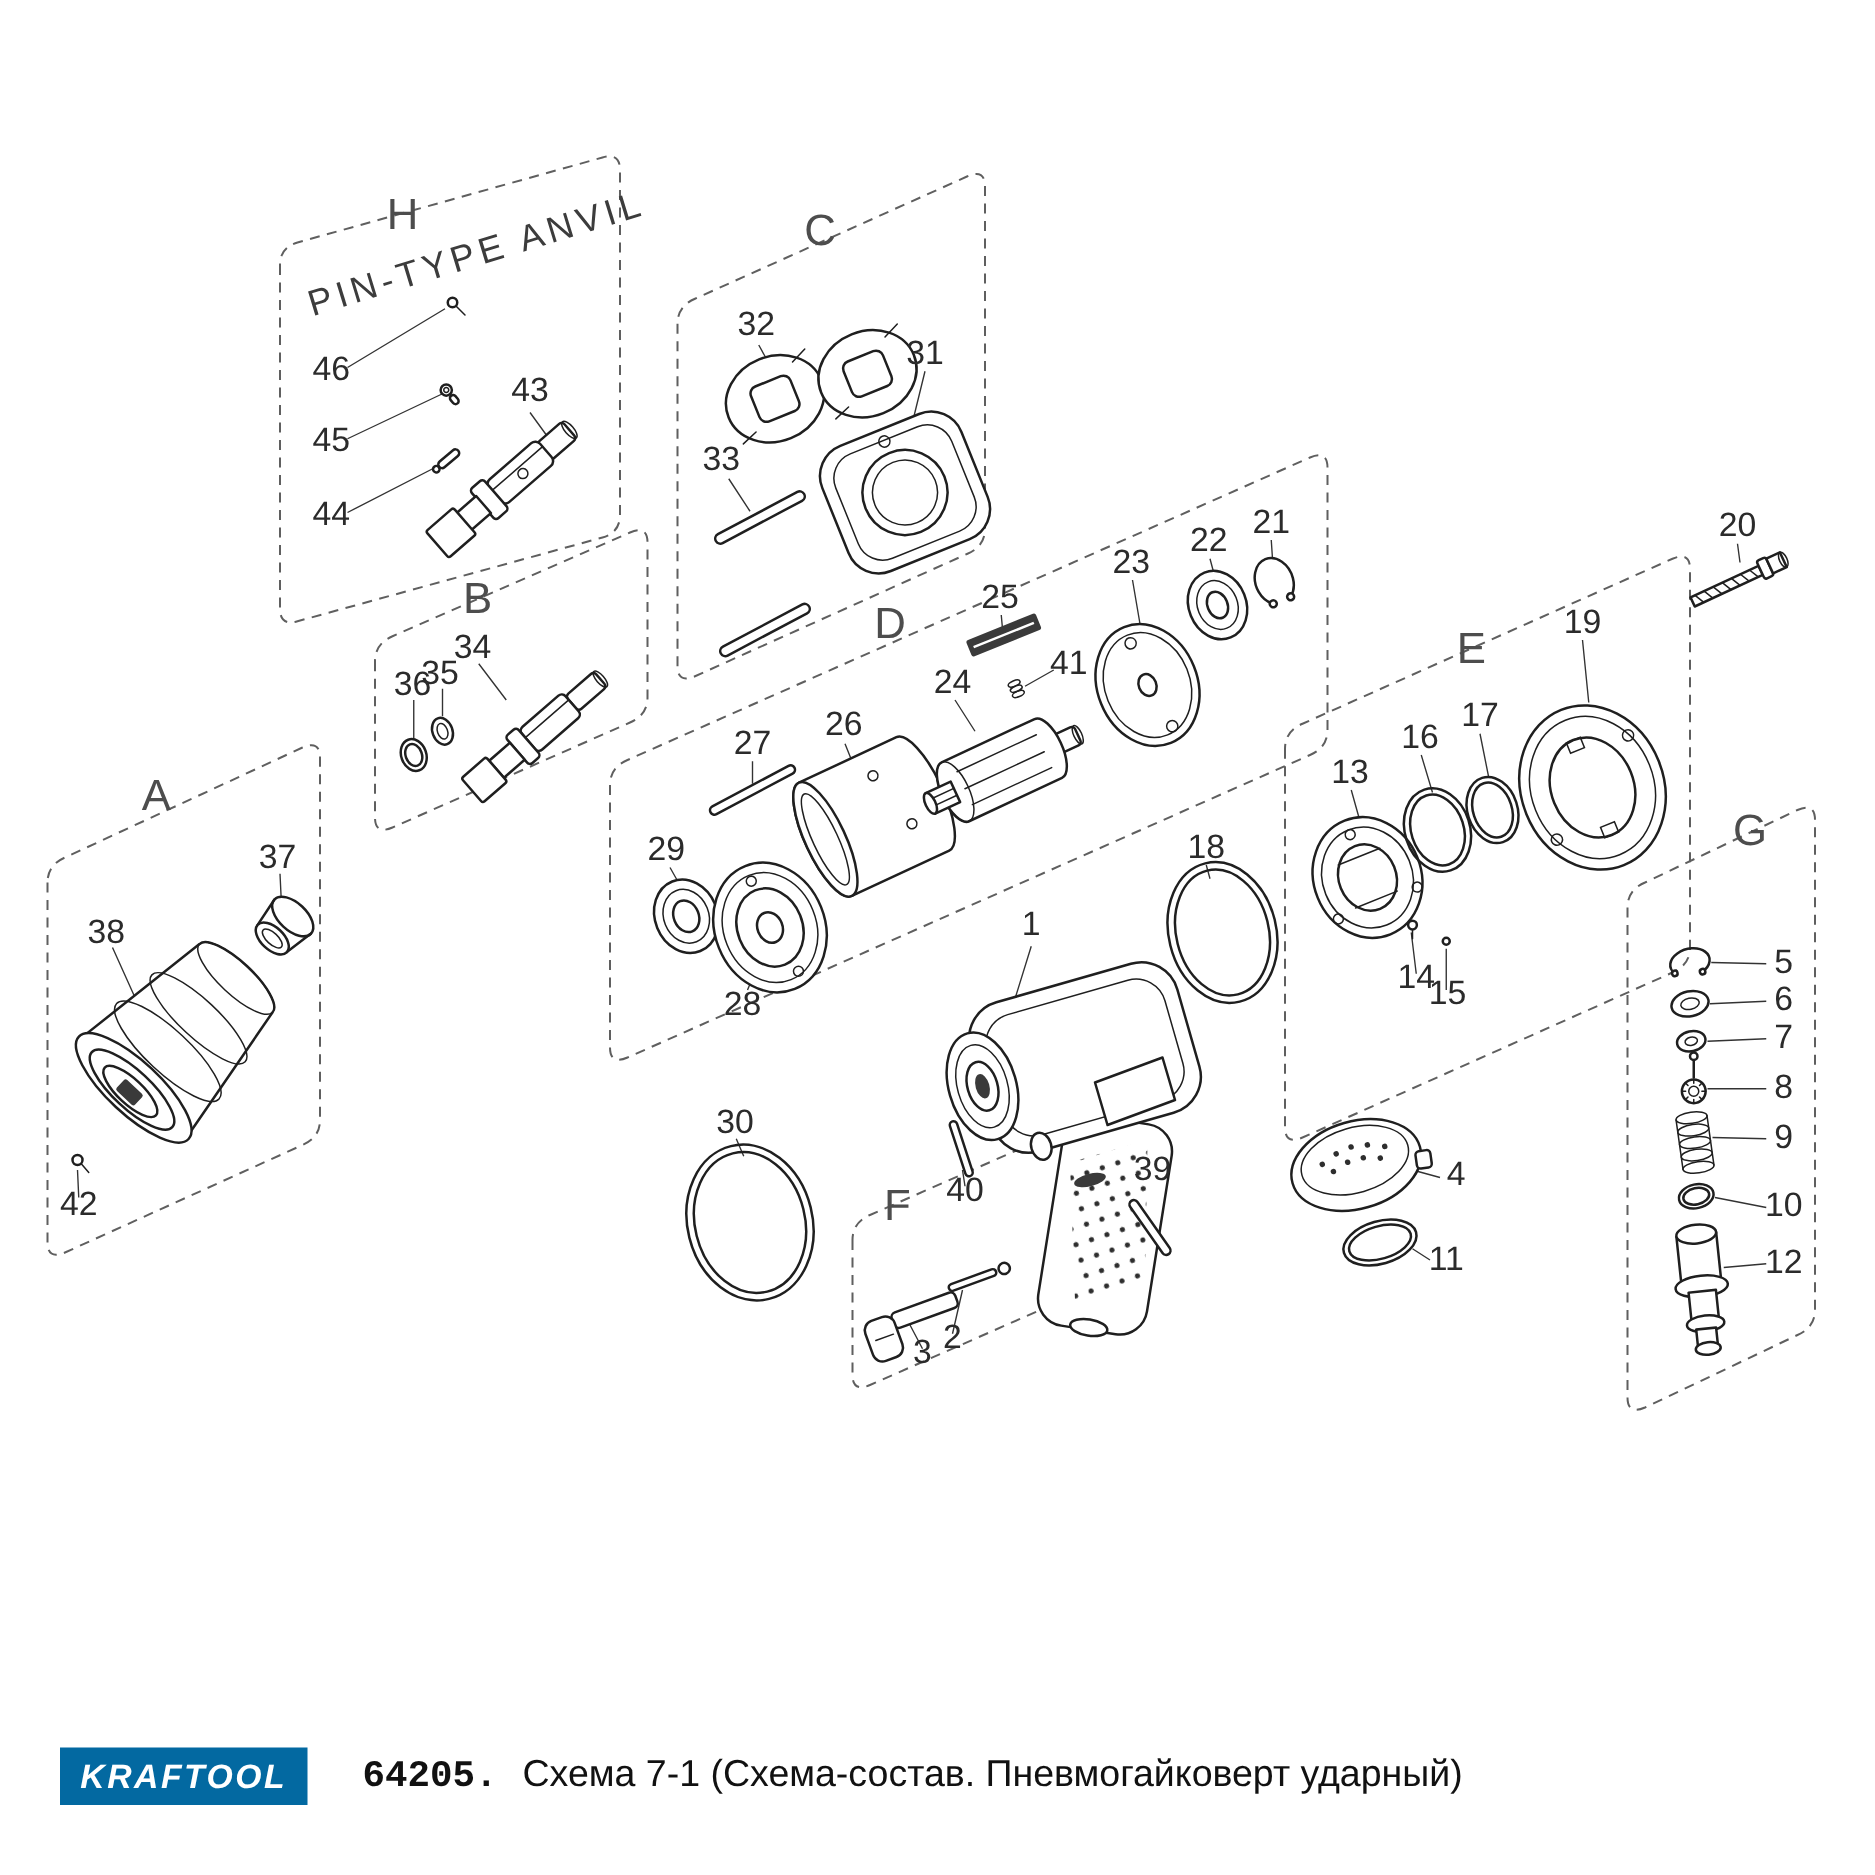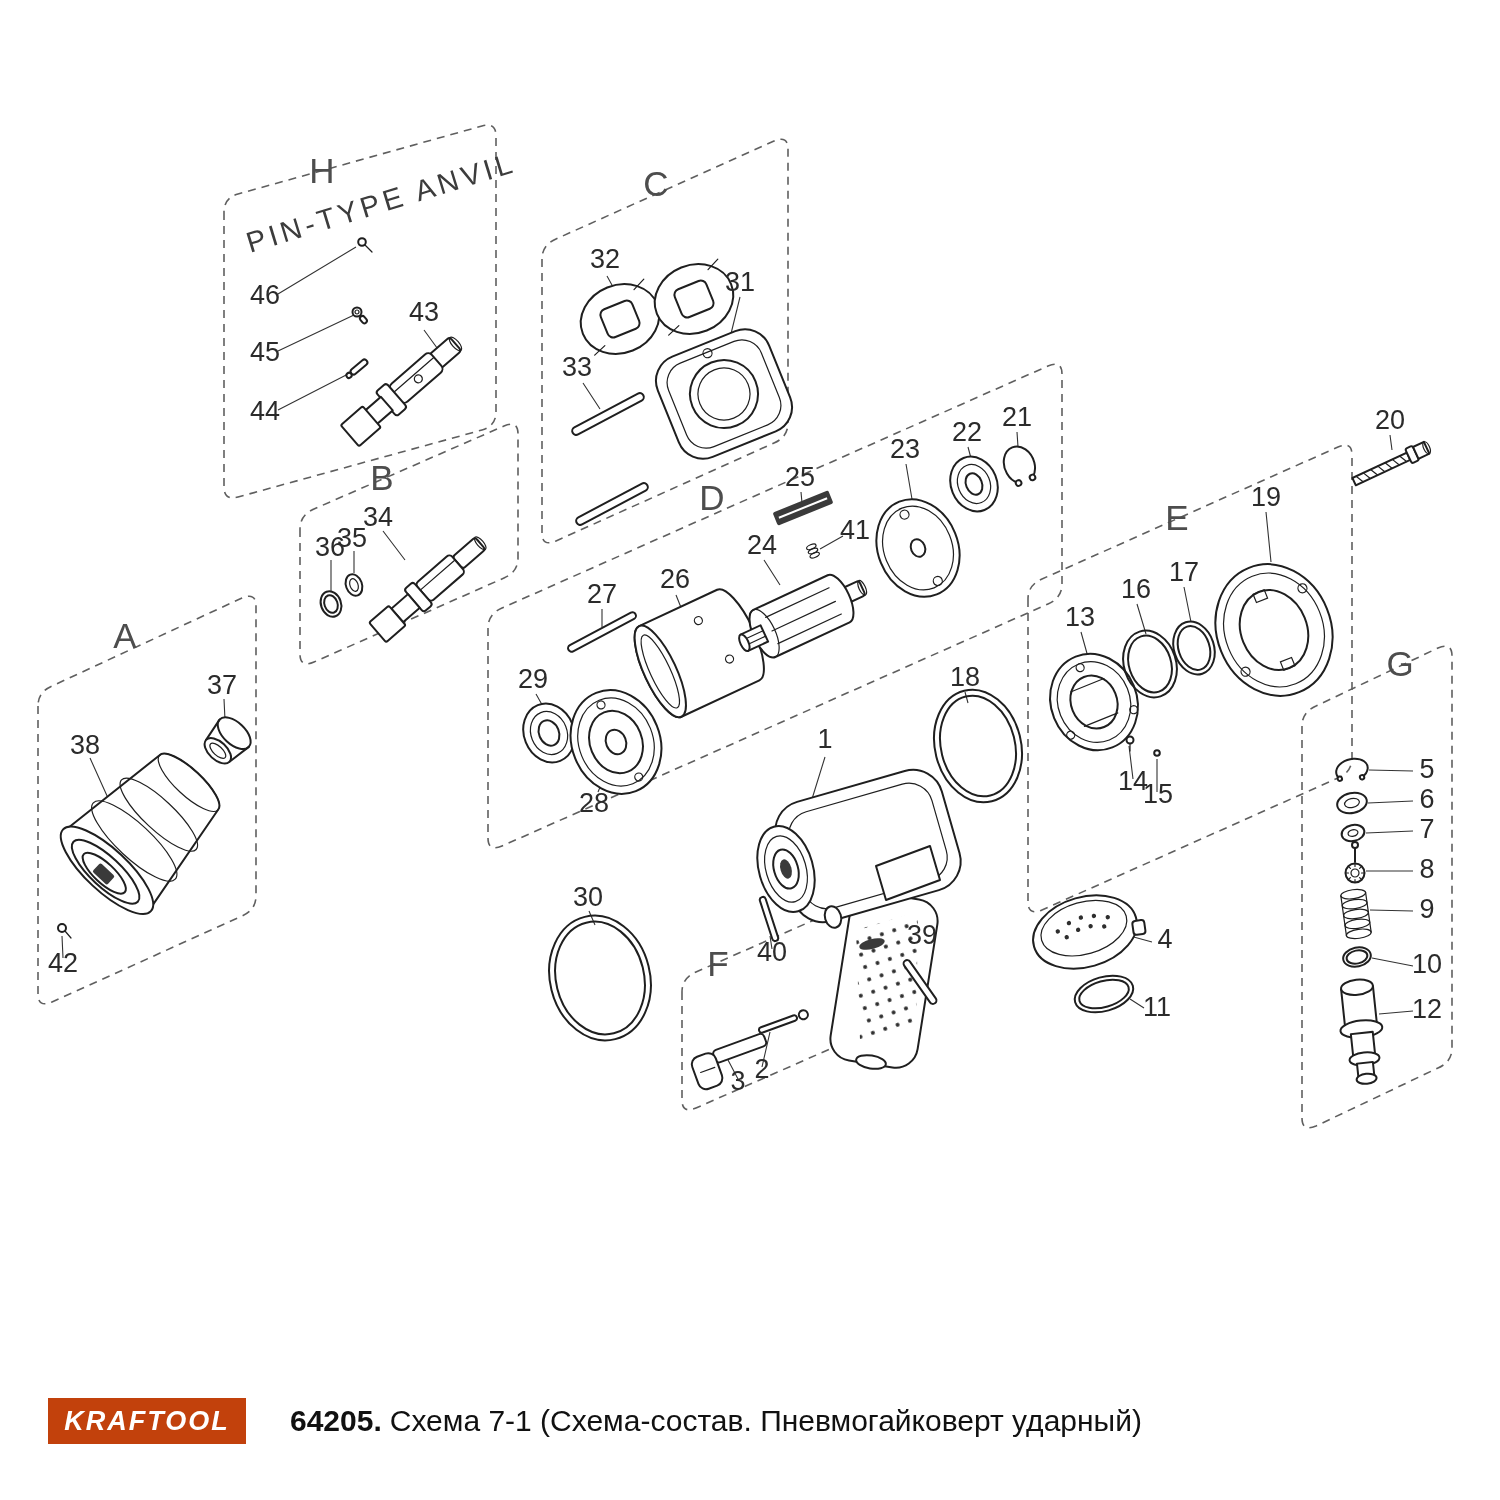--- a/index.html
+++ b/index.html
@@ -8,24 +8,24 @@
   .num{font-size:27px;fill:#2b2b2b;text-anchor:middle;font-weight:400;}
   .letter{font-size:35px;fill:#4d4d4d;text-anchor:middle;}
   .anno{font-size:29px;fill:#3c3c3c;letter-spacing:4px;}
   .o{fill:#fff;stroke:#1f1f1f;stroke-width:2;stroke-linejoin:round;}
   .s{fill:none;stroke:#1f1f1f;stroke-width:2;stroke-linecap:round;stroke-linejoin:round;}
   .t{fill:none;stroke:#1f1f1f;stroke-width:1.2;stroke-linecap:round;}
   .d{fill:#3a3a3a;stroke:none;}
   .box{fill:none;stroke:#5f5f5f;stroke-width:1.6;stroke-dasharray:8 6;stroke-linejoin:round;}
   .lead{fill:none;stroke:#333;stroke-width:1.1;}
   .footer{position:absolute;left:48px;top:1398px;display:flex;align-items:center;gap:44px;}
-  .logo{width:198px;height:46px;background:#c2410c;display:flex;align-items:center;justify-content:center;}
+  .logo{width:198px;height:46px;background:#0369a1;display:flex;align-items:center;justify-content:center;}
   .logo span{color:#fff;font-weight:bold;font-style:italic;font-size:27px;letter-spacing:2px;}
   .title{font-size:30px;color:#111;white-space:nowrap;}
-  .title b{font-weight:bold;margin-right:8px;}
+  .title b{font-weight:bold;margin-right:20px;font-family:Liberation Mono, monospace;}
 </style>
 </head>
 <body>
 
 <div class="page">
 
 <svg width="1500" height="1390" viewBox="0 0 1500 1390" xmlns="http://www.w3.org/2000/svg">
   <defs>
     <pattern id="dotp" width="13" height="13" patternUnits="userSpaceOnUse" patternTransform="rotate(-18)">
       <circle cx="4" cy="4" r="2" fill="#2e2e2e"></circle>

